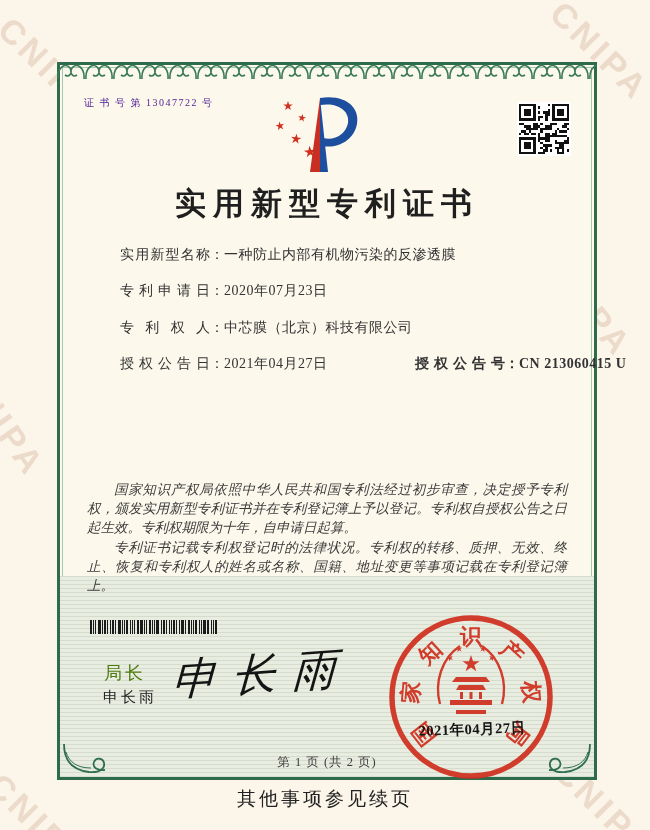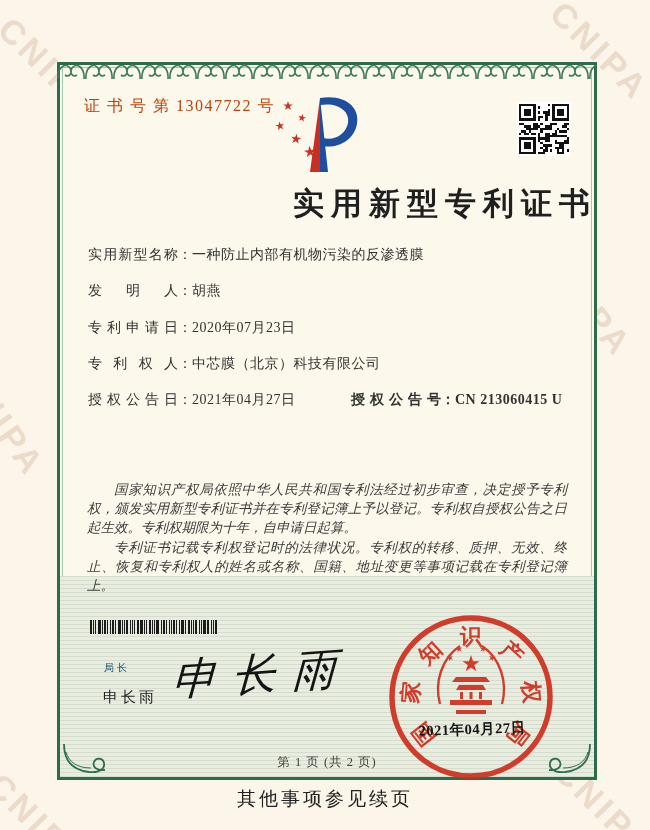--- a/index.html
+++ b/index.html
@@ -26,42 +26,42 @@
   .frame::after{content:"";position:absolute;inset:2px;border:1px solid #a4c7b0;pointer-events:none;}
   .green-zone{position:absolute;left:60px;top:576px;width:534px;height:201px;
          background-color:#e9ece0;
          background-image:repeating-linear-gradient(0deg,rgba(141,166,136,.22) 0 1px,rgba(0,0,0,0) 1px 4px);}
   .top-ornament{position:absolute;left:57px;top:59px;width:540px;height:24px;}
   .flourish{position:absolute;width:46px;height:34px;}
   .flourish-left{left:61px;top:742px;}
   .flourish-right{left:547px;top:742px;transform:scaleX(-1);}
 
   
-  .cert-no{position:absolute;left:84px;top:96px;font-size:16px;letter-spacing:1.5px;color:#c2410c;}
+  .cert-no{position:absolute;left:84px;top:96px;font-size:10px;letter-spacing:1.5px;color:#4c1d95;}
   .logo{position:absolute;left:258px;top:92px;width:112px;height:88px;}
   .qr{position:absolute;left:517px;top:102px;width:54px;height:54px;background:#fff;padding:2px;box-sizing:border-box;}
-  .title{position:absolute;left:57px;top:183px;width:540px;text-align:right;
+  .title{position:absolute;left:57px;top:183px;width:540px;text-align:center;
          font-size:31px;font-weight:700;letter-spacing:7px;color:#1f1f1f;}
 
   
   .fields{position:absolute;left:88px;top:243px;width:498px;font-size:14px;color:#333;}
   .field-row{height:24px;line-height:24px;margin-bottom:12.3px;white-space:nowrap;}
-  .flabel{display:inline-block;width:90px;text-align:justify;text-align-last:justify;vertical-align:top;}
+  .flabel{display:inline-block;width:90px;text-align:justify;text-align-last:justify;vertical-align:top;margin-left:32px;}
   .fcolon{display:inline-block;vertical-align:top;}
   .fvalue{display:inline-block;vertical-align:top;letter-spacing:.5px;}
   .grant-second{margin-left:52px;font-weight:bold;}
 
   
   .paras{position:absolute;left:86px;top:479px;width:482px;font-size:13.5px;line-height:19px;
          text-align:justify;color:#3b3b3b;font-style:italic;}
   .paras p{margin:1px;text-indent:2em;}
 
   
   .barcode{position:absolute;left:90px;top:620px;width:170px;height:14px;}
-  .director-title{position:absolute;left:104px;top:661px;font-size:10px;letter-spacing:3px;color:#0c4a6e;
+  .director-title{position:absolute;left:104px;top:661px;font-size:18px;letter-spacing:3px;color:#4d7c0f;
          font-family:"Liberation Sans","DejaVu Sans",sans-serif;text-align:center;}
   .director-name{position:absolute;left:103px;top:688px;font-size:15px;letter-spacing:3px;color:#222;
          font-family:"Liberation Sans","DejaVu Sans",sans-serif;}
   .signature{position:absolute;left:172px;top:645px;font-size:44px;letter-spacing:16px;color:#141414;
          font-style:italic;font-weight:500;transform:rotate(-4deg) skewX(-6deg);white-space:nowrap;}
   .seal{position:absolute;left:386px;top:612px;width:170px;height:170px;opacity:.93;}
   .seal svg text{fill:#d0301f;font-size:22px;font-weight:700;text-anchor:middle;
          font-family:"Liberation Serif","DejaVu Serif",serif;}
   .seal-date{position:absolute;left:394px;top:720px;width:156px;text-align:center;font-size:14.5px;
          font-weight:600;color:#151515;letter-spacing:.5px;transform:rotate(-2deg);}
@@ -261,23 +261,20 @@
       </g>
   </svg>
 
   <div class="title">实用新型专利证书</div>
 
   <div class="fields">
     <div class="field-row">
       <span class="flabel">实用新型名称</span><span class="fcolon">：</span><span class="fvalue">一种防止内部有机物污染的反渗透膜</span>
     </div>
     <div class="field-row">
-      <span class="flabel">发明人</span><span class="fcolon">：</span><span class="fvalue">胡燕</span>
-    </div>
-    <div class="field-row">
       <span class="flabel">专利申请日</span><span class="fcolon">：</span><span class="fvalue">2020年07月23日</span>
     </div>
     <div class="field-row">
       <span class="flabel">专利权人</span><span class="fcolon">：</span><span class="fvalue">中芯膜（北京）科技有限公司</span>
     </div>
     <div class="field-row">
       <span><span class="flabel">授权公告日</span><span class="fcolon">：</span><span class="fvalue">2021年04月27日</span></span>
       <span class="grant-second"><span class="flabel">授权公告号</span><span class="fcolon">：</span><span class="fvalue">CN 213060415 U</span></span>
     </div>
   </div>

